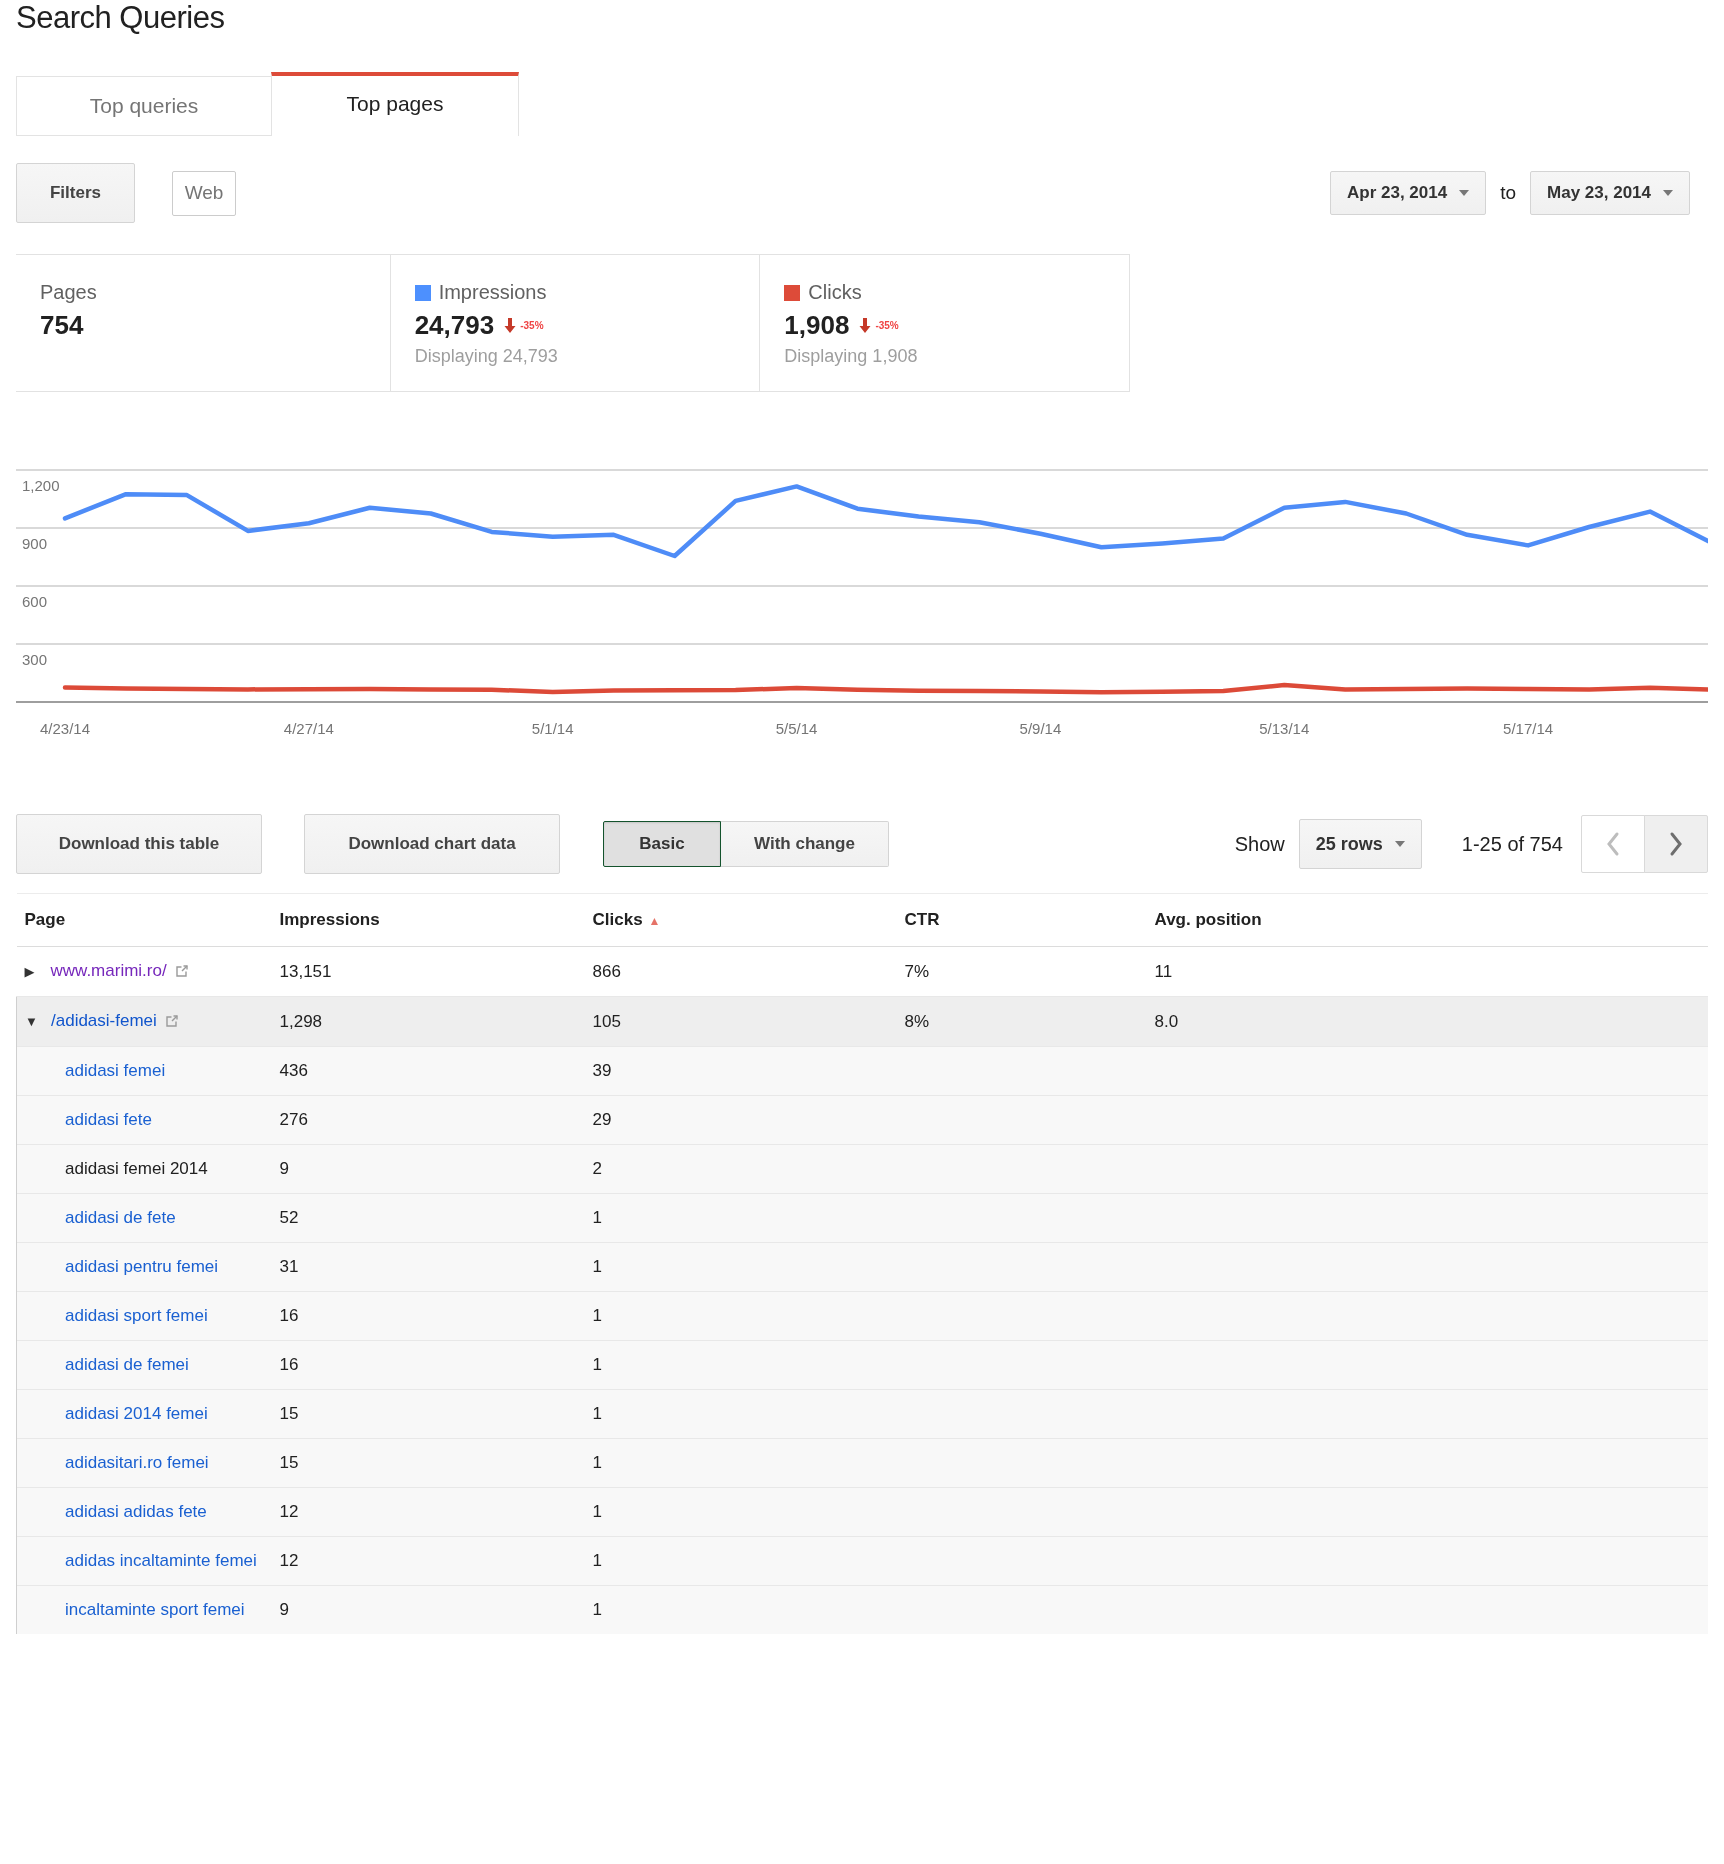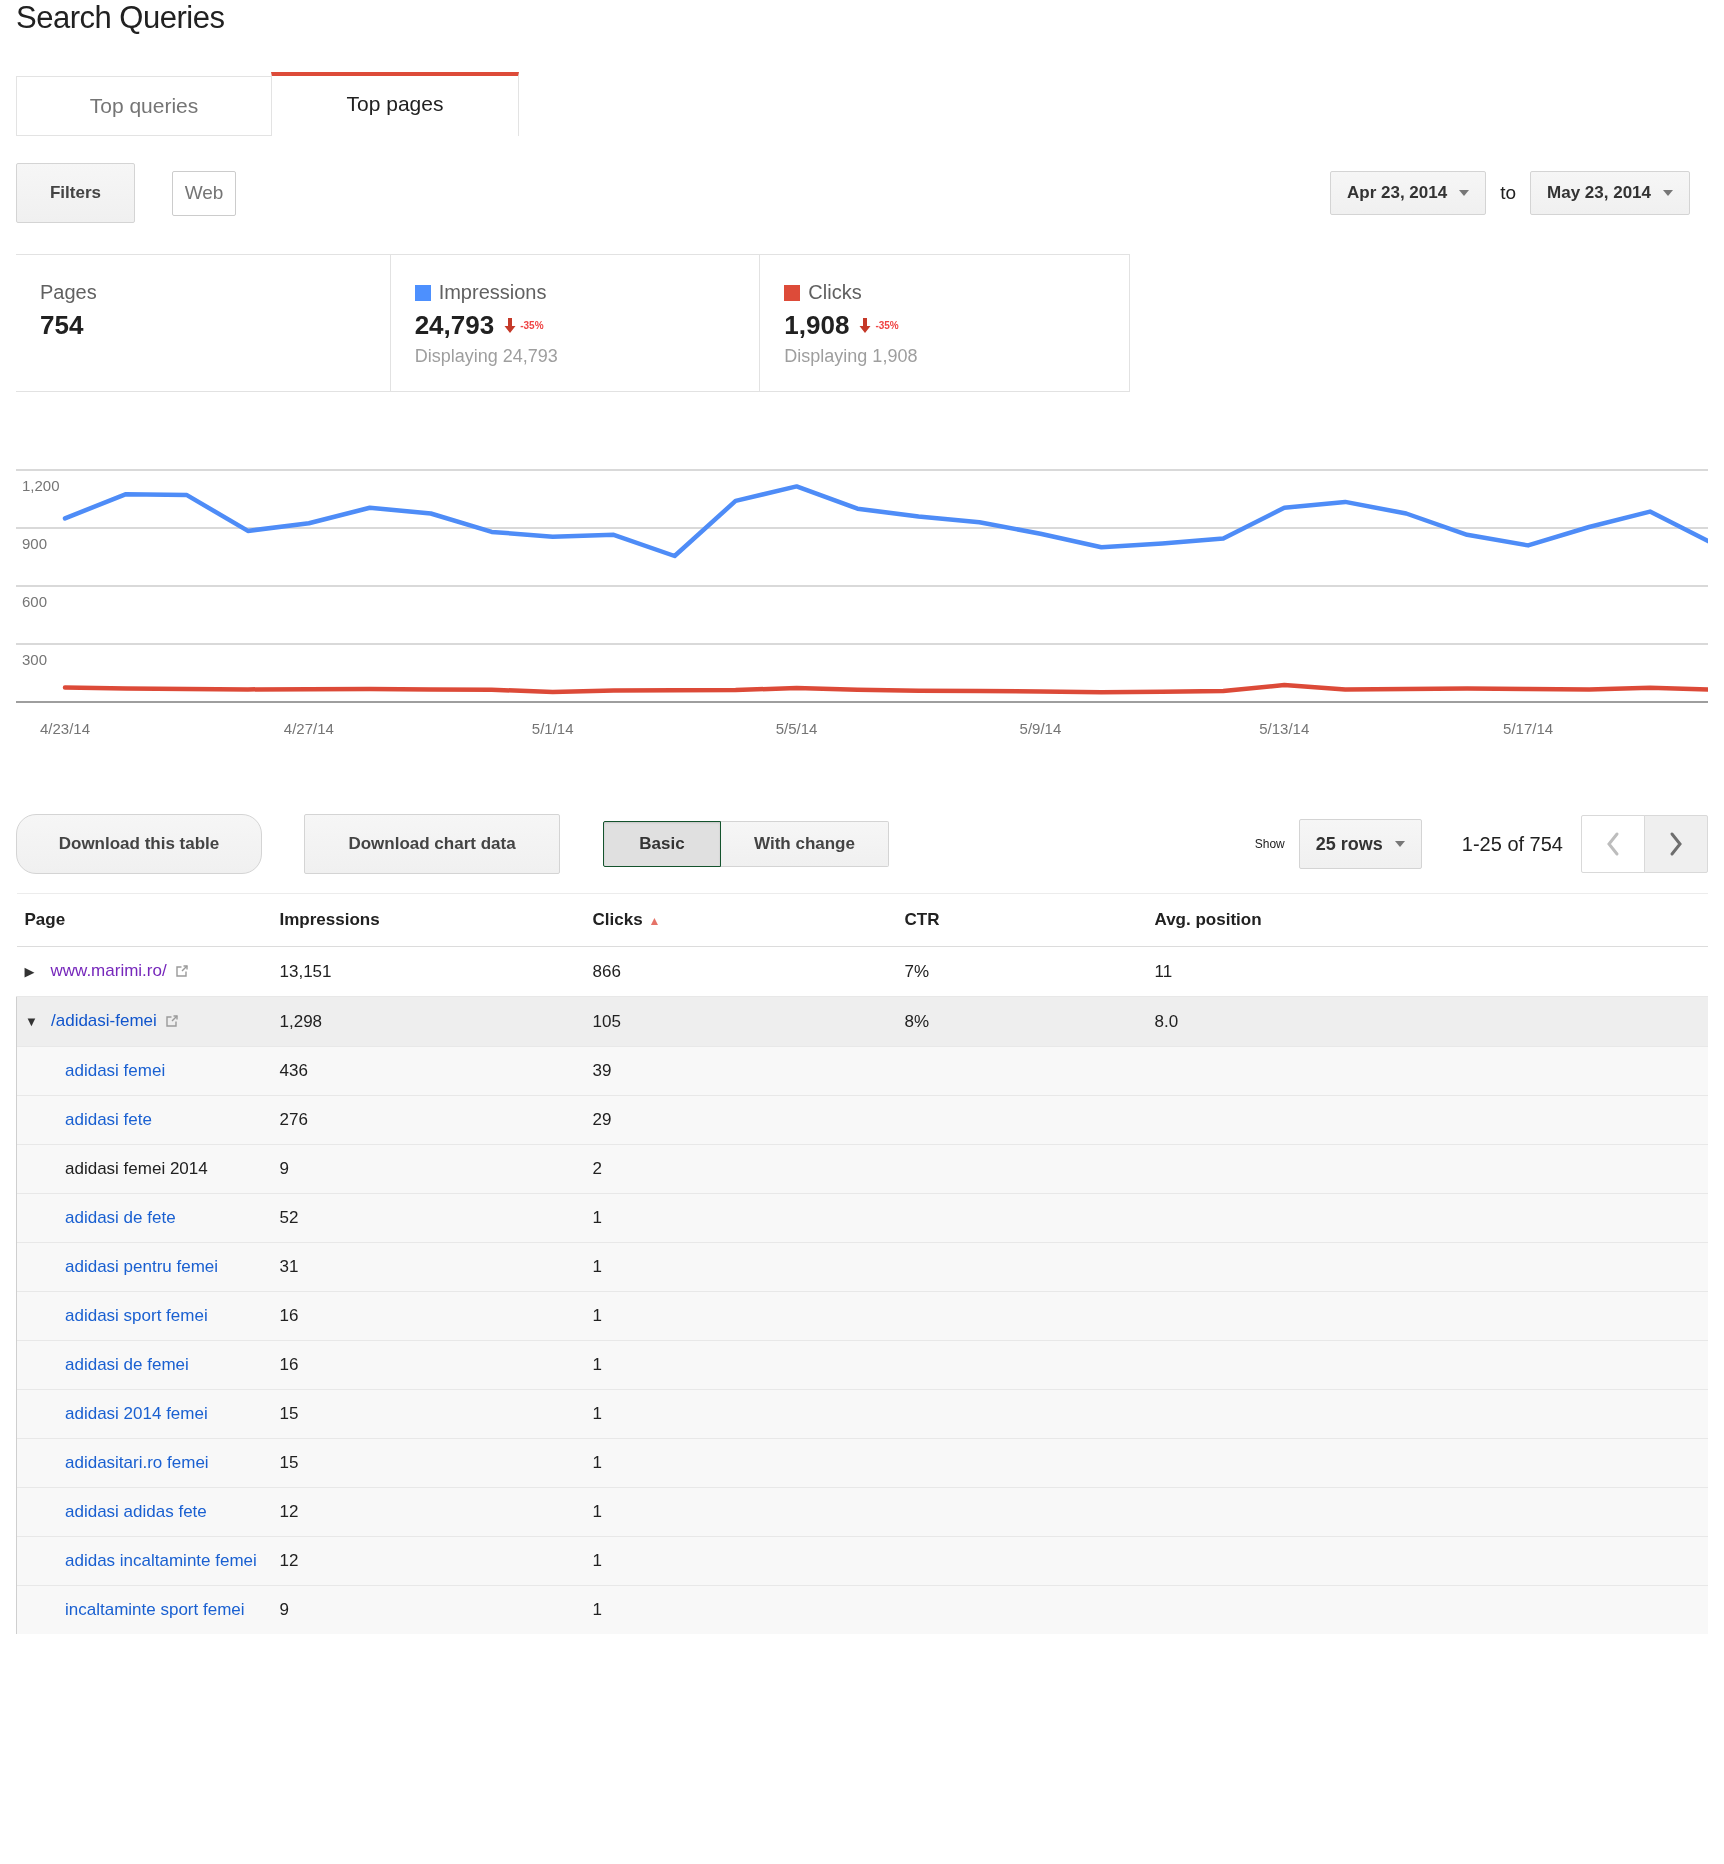--- a/index.html
+++ b/index.html
@@ -64,36 +64,36 @@
   .stat-change { display:flex; align-items:center; margin-left:10px; }
   .stat-change-text { color:#ef4444; font-size:10px; font-weight:bold; margin-left:4px; }
   .stat-displaying { margin-top:5px; font-size:18px; color:#9e9e9e; }
 
   
   .chart-wrap { margin-top:30px; height:330px; }
   .chart-wrap svg { display:block; }
 
   
   .table-controls { display:flex; align-items:center; margin-top:63px; height:58px; }
-  .btn-dl1 { width:246px;border-radius:20px; }
+  .btn-dl1 { width:246px; }
   .btn-dl2 { width:256px; margin-left:42px; }
   .seg { display:flex; margin-left:43px; }
   .seg-basic {
     width:118px; height:46px; line-height:44px; text-align:center;
     background:#e0e0e0; border:1px solid #14532d; border-radius:2px 0 0 2px;
     box-shadow:inset 0 1px 2px rgba(0,0,0,.12);
     font-size:17px; font-weight:bold; color:#333; cursor:pointer;
   }
   .seg-change {
     width:168px; height:46px; line-height:44px; text-align:center;
     background:linear-gradient(#f6f6f6,#f0f0f0); border:1px solid #d4d4d4; border-left:none;
     border-radius:0 2px 2px 0; font-size:17px; font-weight:bold; color:#444; cursor:pointer;
   }
   .right-controls { margin-left:auto; display:flex; align-items:center; }
-  .show-label { font-size:12px; color:#212121; }
+  .show-label { font-size:20px; color:#212121; }
   .rows-dropdown { height:50px; padding:0 16px; margin-left:14px; font-size:18px; color:#333; }
   .range-text { font-size:20px; color:#212121; margin-left:40px; }
   .pager { display:flex; margin-left:18px; }
   .pager-btn {
     width:64px; height:58px; display:flex; align-items:center; justify-content:center;
     border:1px solid #d9d9d9; cursor:pointer; background:#fff;
   }
   .pager-prev { border-radius:2px 0 0 2px; }
   .pager-next { border-radius:0 2px 2px 0; margin-left:-1px; background:#efefef; }
 

